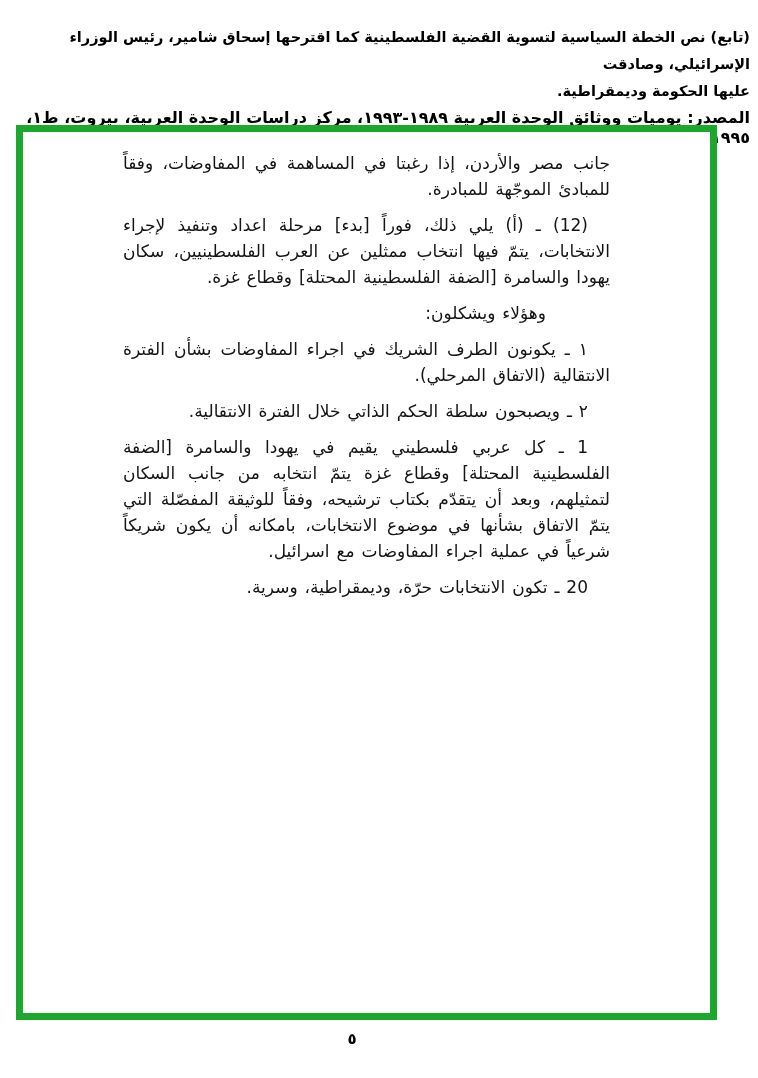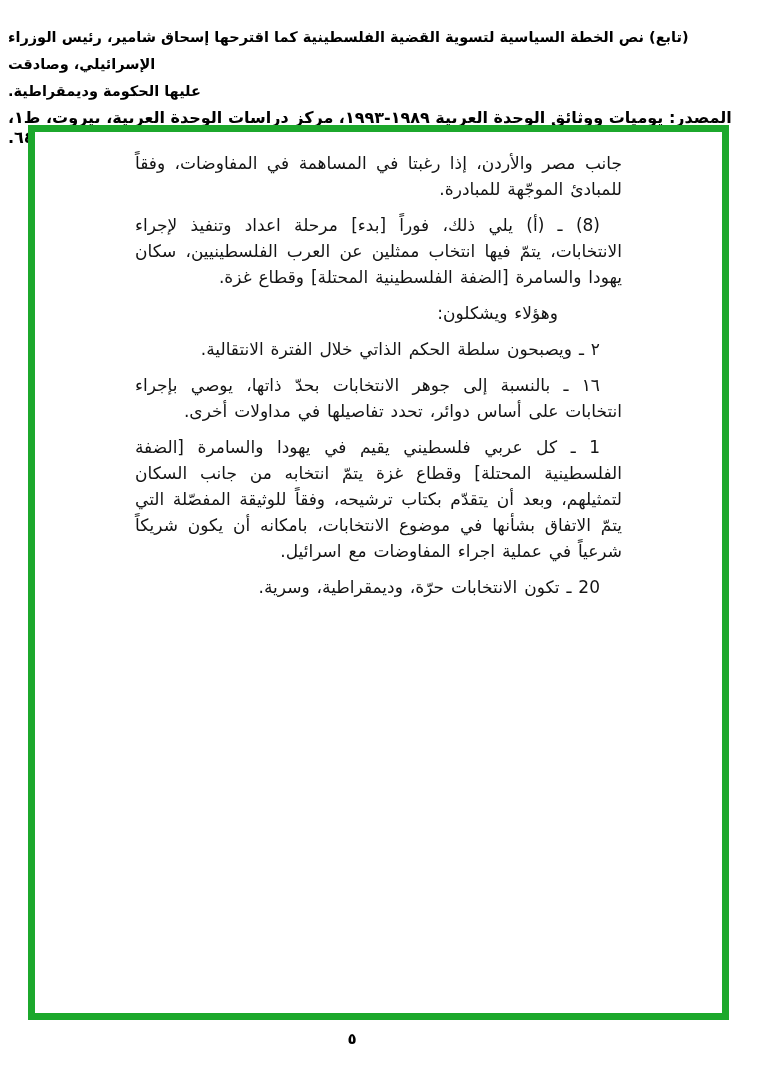--- a/index.html
+++ b/index.html
@@ -16,38 +16,38 @@
     width: 758px;
     height: 1078px;
     background: #ffffff;
   }
   .page-header {
     position: absolute;
     top: 24px;
     left: 8px;
     right: 8px;
     direction: rtl;
-    text-align: left;
+    text-align: right;
     color: #000000;
   }
   .title-line {
     font-weight: bold;
     font-size: 14.5px;
     line-height: 27px;
     letter-spacing: 0;
   }
   .source-line {
     font-weight: bold;
     font-size: 16px;
     line-height: 20px;
     margin-top: 3px;
   }
   .frame {
     position: absolute;
-    left: 28px;
+    left: 16px;
     top: 125px;
     width: 701px;
     height: 895px;
     box-sizing: border-box;
     border: 7px solid #1ca82c; 
     background: #ffffff;
     overflow: hidden;
   }
   .doc-body {
     direction: rtl;
@@ -88,24 +88,24 @@
   <header class="page-header">
     <div class="title-line">(تابع) نص الخطة السياسية لتسوية القضية الفلسطينية كما اقترحها إسحاق شامير، رئيس الوزراء الإسرائيلي، وصادقت</div>
     <div class="title-line">عليها الحكومة وديمقراطية.</div>
     <div class="source-line">المصدر: يوميات ووثائق الوحدة العربية ١٩٨٩-١٩٩٣، مركز دراسات الوحدة العربية، بيروت، ط١، ١٩٩٥، ص ٦٤٧ - ٦٤٩.</div>
   </header>
 
   <section class="frame" style="border-color: rgb(28, 168, 44);">
     <div class="doc-body">
 
     <p class="para indent-none">جانب مصر والأردن، إذا رغبتا في المساهمة في المفاوضات، وفقاً للمبادئ الموجّهة للمبادرة.</p>
-        <p class="para indent-normal">(8) ـ (أ) يلي ذلك، فوراً [بدء] مرحلة اعداد وتنفيذ لإجراء الانتخابات، يتمّ فيها انتخاب ممثلين عن العرب الفلسطينيين، سكان يهودا والسامرة [الضفة الفلسطينية المحتلة] وقطاع غزة.</p>
+        <p class="para indent-normal">(12) ـ (أ) يلي ذلك، فوراً [بدء] مرحلة اعداد وتنفيذ لإجراء الانتخابات، يتمّ فيها انتخاب ممثلين عن العرب الفلسطينيين، سكان يهودا والسامرة [الضفة الفلسطينية المحتلة] وقطاع غزة.</p>
         <p class="para indent-large">وهؤلاء ويشكلون:</p>
+        <p class="para indent-normal">١ ـ يكونون الطرف الشريك في اجراء المفاوضات بشأن الفترة الانتقالية (الاتفاق المرحلي).</p>
         <p class="para indent-normal">٢ ـ ويصبحون سلطة الحكم الذاتي خلال الفترة الانتقالية.</p>
-        <p class="para indent-normal">١٦ ـ بالنسبة إلى جوهر الانتخابات بحدّ ذاتها، يوصي بإجراء انتخابات على أساس دوائر، تحدد تفاصيلها في مداولات أخرى.</p>
         <p class="para indent-normal">1 ـ كل عربي فلسطيني يقيم في يهودا والسامرة [الضفة الفلسطينية المحتلة] وقطاع غزة يتمّ انتخابه من جانب السكان لتمثيلهم، وبعد أن يتقدّم بكتاب ترشيحه، وفقاً للوثيقة المفصّلة التي يتمّ الاتفاق بشأنها في موضوع الانتخابات، بامكانه أن يكون شريكاً شرعياً في عملية اجراء المفاوضات مع اسرائيل.</p>
         <p class="para indent-normal">20 ـ تكون الانتخابات حرّة، وديمقراطية، وسرية.</p>
       </div>
   </section>
 
   <footer class="page-footer">
     <span class="page-number">٥</span>
   </footer>
 
 </div>

